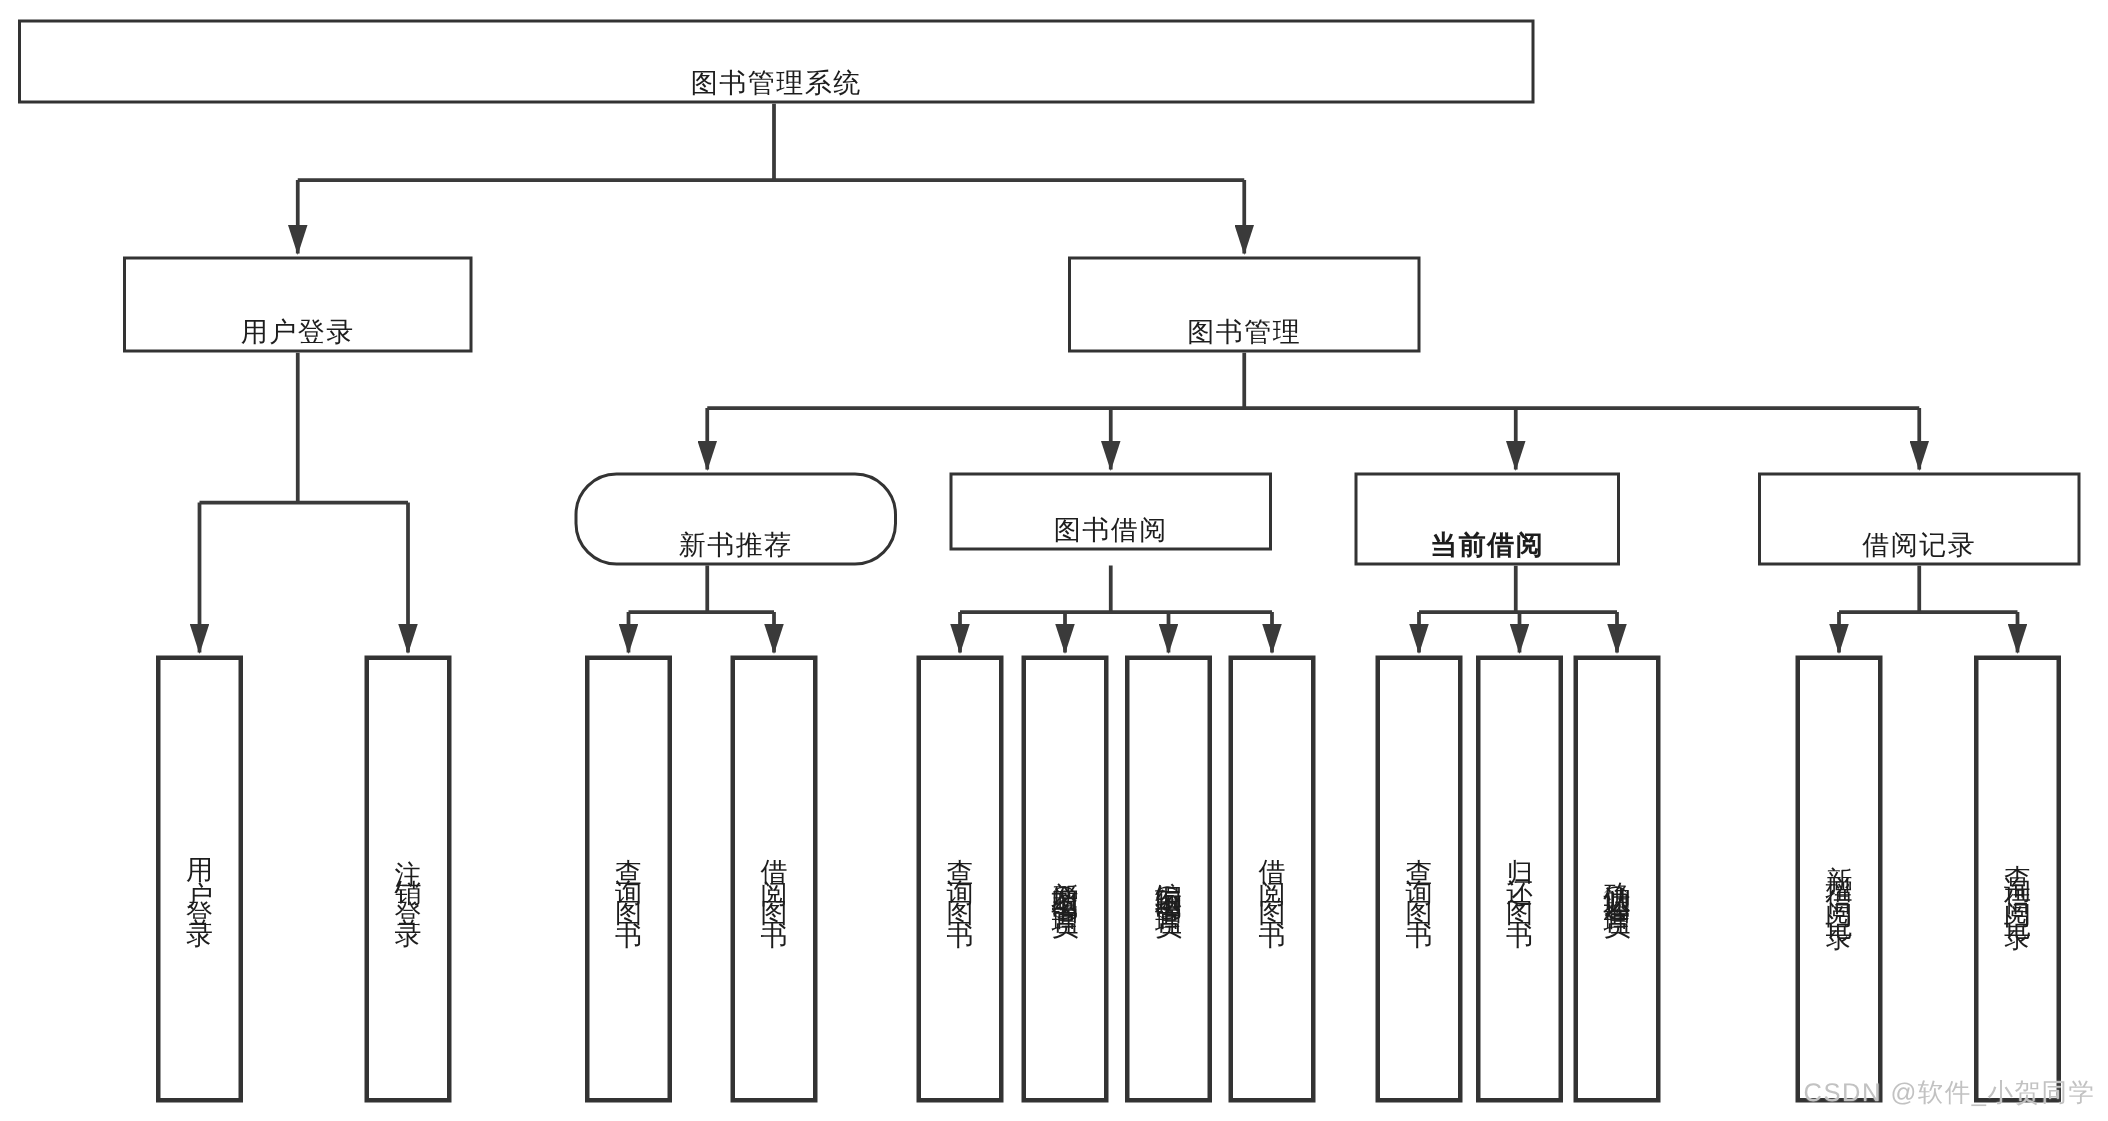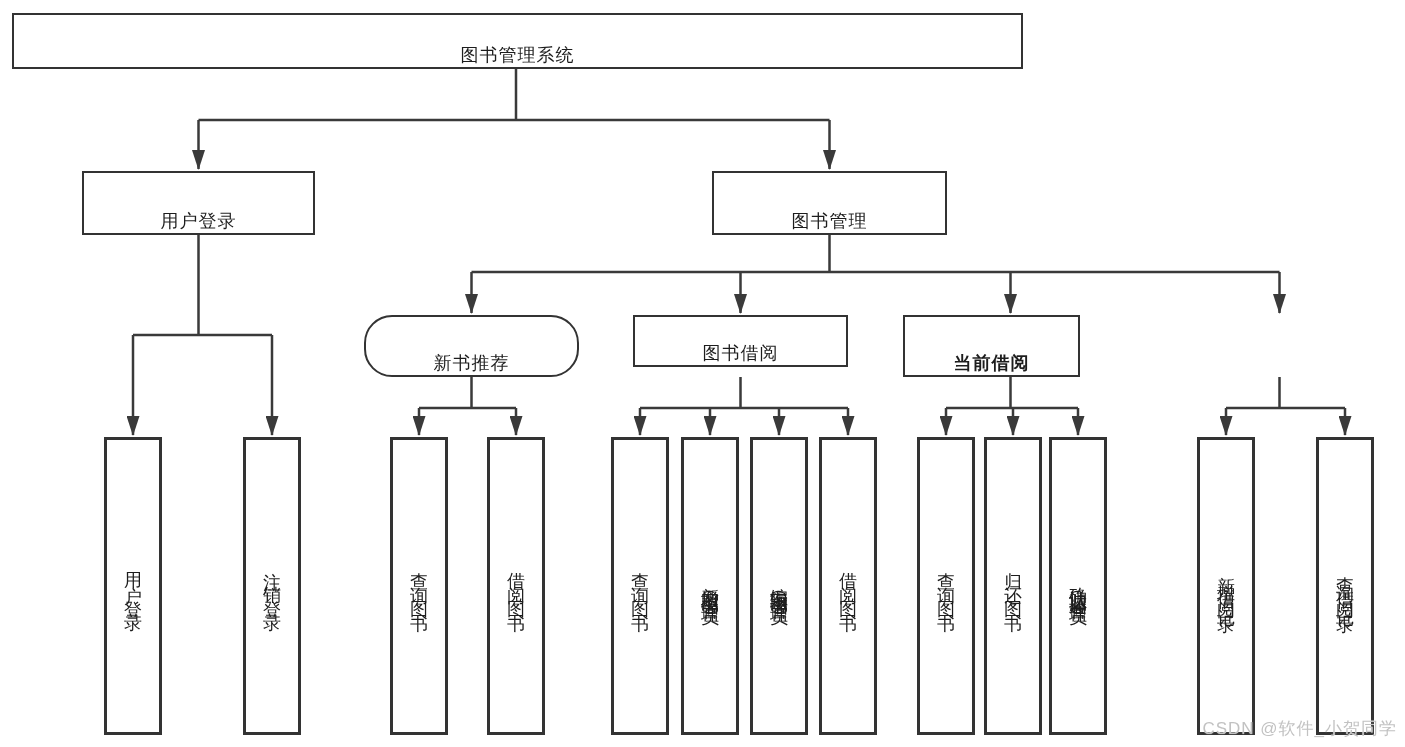--- a/index.html
+++ b/index.html
@@ -131,29 +131,32 @@
     <span>图书管理系统</span>
   </div>
 
   <div class="node" style="left:82px;top:171px;width:233px;height:64px;">
     <span>用户登录</span>
   </div>
   <div class="node" style="left:712px;top:171px;width:235px;height:64px;">
     <span>图书管理</span>
   </div>
 
-  <div class="node" style="left:364px;top:315px;width:215px;height:62px;border-radius:28px;">
+  <div class="node" style="left:383px;top:315px;width:215px;height:62px;border-radius:28px;">
     <span>新书推荐</span>
   </div>
   <div class="node" style="left:633px;top:315px;width:215px;height:52px;">
     <span>图书借阅</span>
   </div>
   <div class="node" style="left:903px;top:315px;width:177px;height:62px;font-weight:bold;">
     <span>当前借阅</span>
   </div>
+  <div class="node" style="left:1172px;top:315px;width:215px;height:62px;">
+    <span>借阅记录</span>
+  </div>
 
   <div class="leaf" style="left:104px;top:437px;width:58px;height:298px;">
     <span class="vtext sp-wide">用户登录</span>
   </div>
   <div class="leaf" style="left:243px;top:437px;width:58px;height:298px;">
     <span class="vtext sp-wide">注销登录</span>
   </div>
 
   <div class="leaf" style="left:390px;top:437px;width:58px;height:298px;">
     <span class="vtext sp-wide">查询图书</span>

